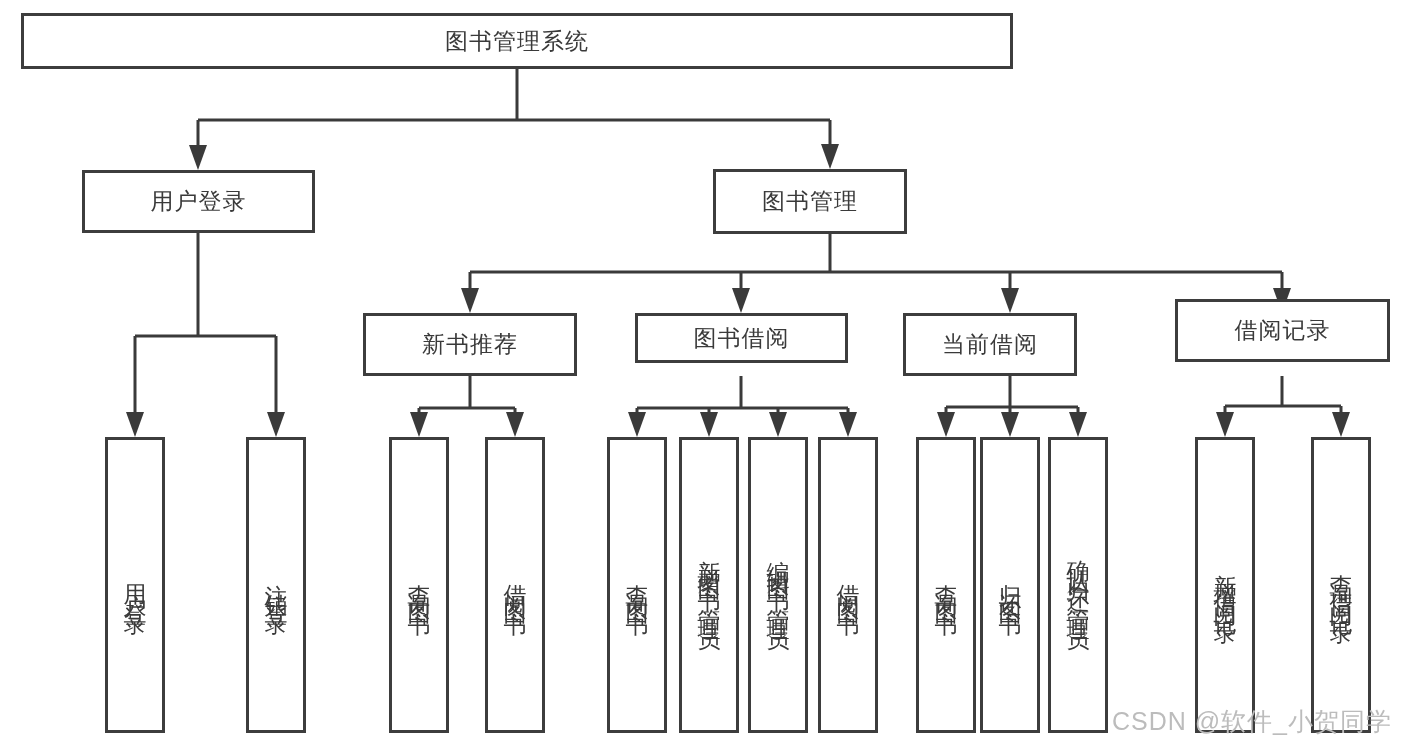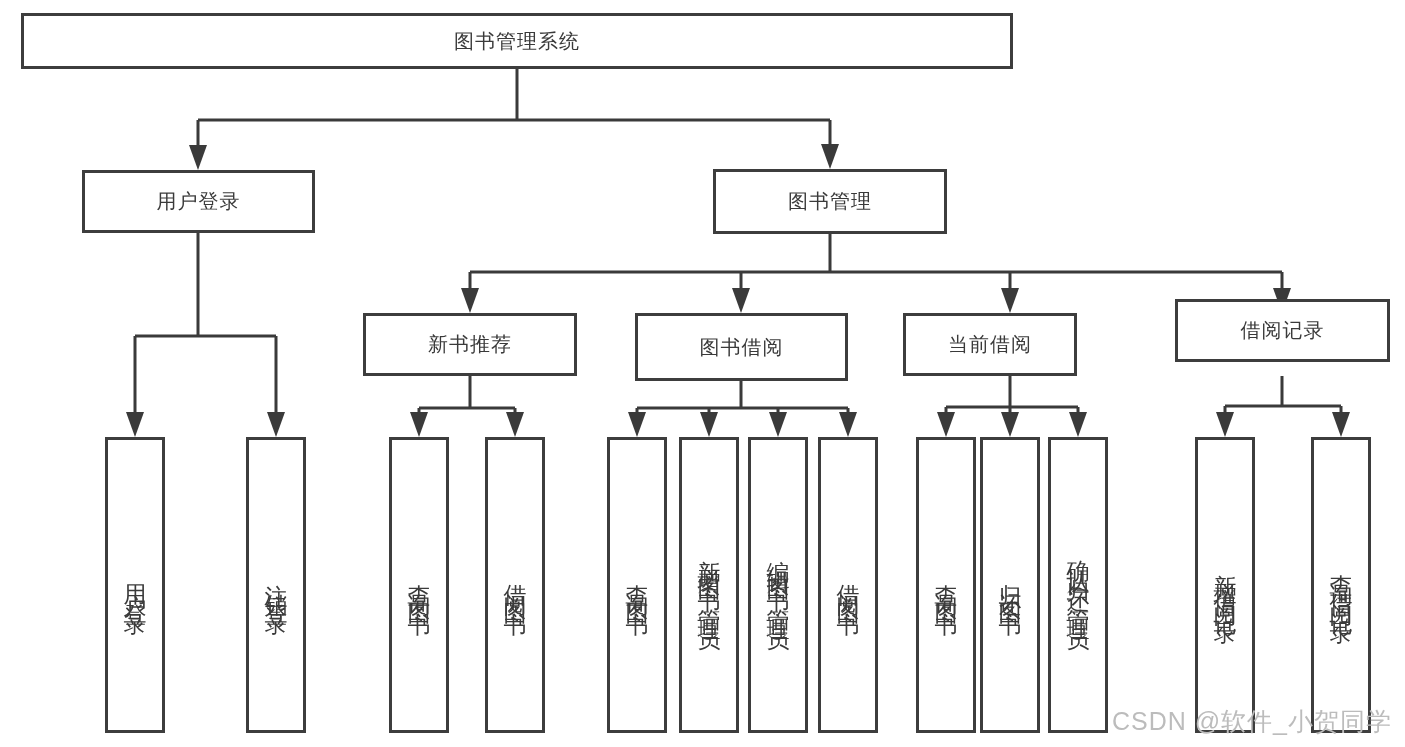--- a/index.html
+++ b/index.html
@@ -21,21 +21,21 @@
   .box {
     position: absolute;
     box-sizing: border-box;
     background: #ffffff;
     border: 3px solid #3d3d3d;
     display: flex;
     align-items: center;
     justify-content: center;
     color: #3a3a3a;
   }
-  .hbox { font-size: 20px; letter-spacing: 1px; white-space: nowrap; }
+  .hbox { font-size: 23px; letter-spacing: 1px; white-space: nowrap; }
   .vbox span {
     writing-mode: vertical-rl;
     font-size: 23px;
     line-height: 1;
     letter-spacing: 0.42em;
   }
   .watermark {
     position: absolute;
     right: 13px;
     bottom: 9px;
@@ -100,28 +100,28 @@
     </g>
   </svg>
 
   <div class="box hbox" style="left:21px; top:13px; width:992px; height:56px;">
     <span>图书管理系统</span>
   </div>
 
   <div class="box hbox" style="left:82px; top:170px; width:233px; height:63px;">
     <span>用户登录</span>
   </div>
-  <div class="box hbox" style="left:713px; top:169px; width:234px; height:65px;">
+  <div class="box hbox" style="left:713px; top:169px; width:194px; height:65px;">
     <span>图书管理</span>
   </div>
 
   <div class="box hbox" style="left:363px; top:313px; width:214px; height:63px;text-align:center;">
     <span>新书推荐</span>
   </div>
-  <div class="box hbox" style="left:635px; top:313px; width:213px; height:68px;font-family:Liberation Serif, serif;">
+  <div class="box hbox" style="left:635px; top:313px; width:213px; height:50px;font-family:Liberation Serif, serif;">
     <span>图书借阅</span>
   </div>
   <div class="box hbox" style="left:903px; top:313px; width:174px; height:63px;">
     <span>当前借阅</span>
   </div>
   <div class="box hbox" style="left:1175px; top:299px; width:215px; height:63px;">
     <span>借阅记录</span>
   </div>
 
   <div class="box vbox" style="left:105px; top:437px; width:60px; height:296px;">

